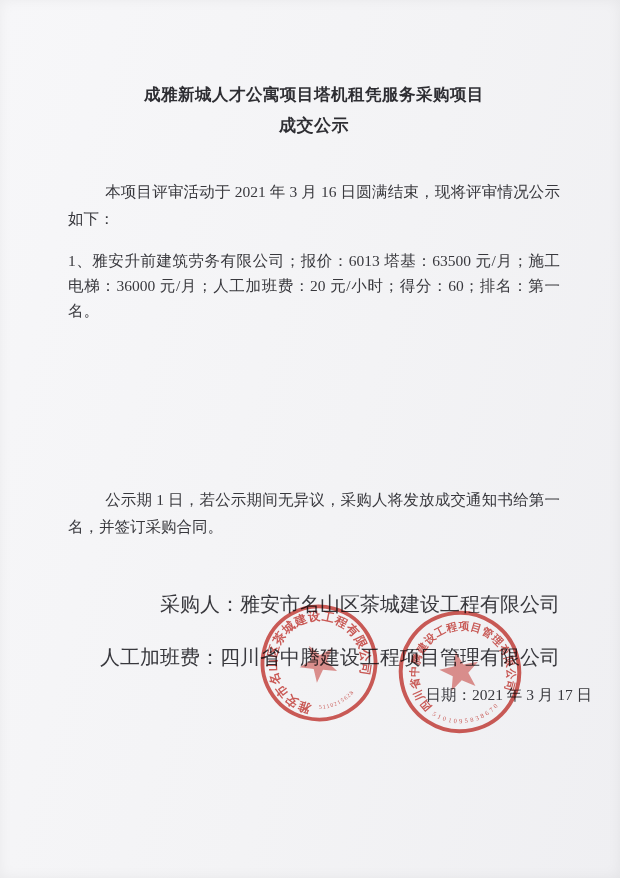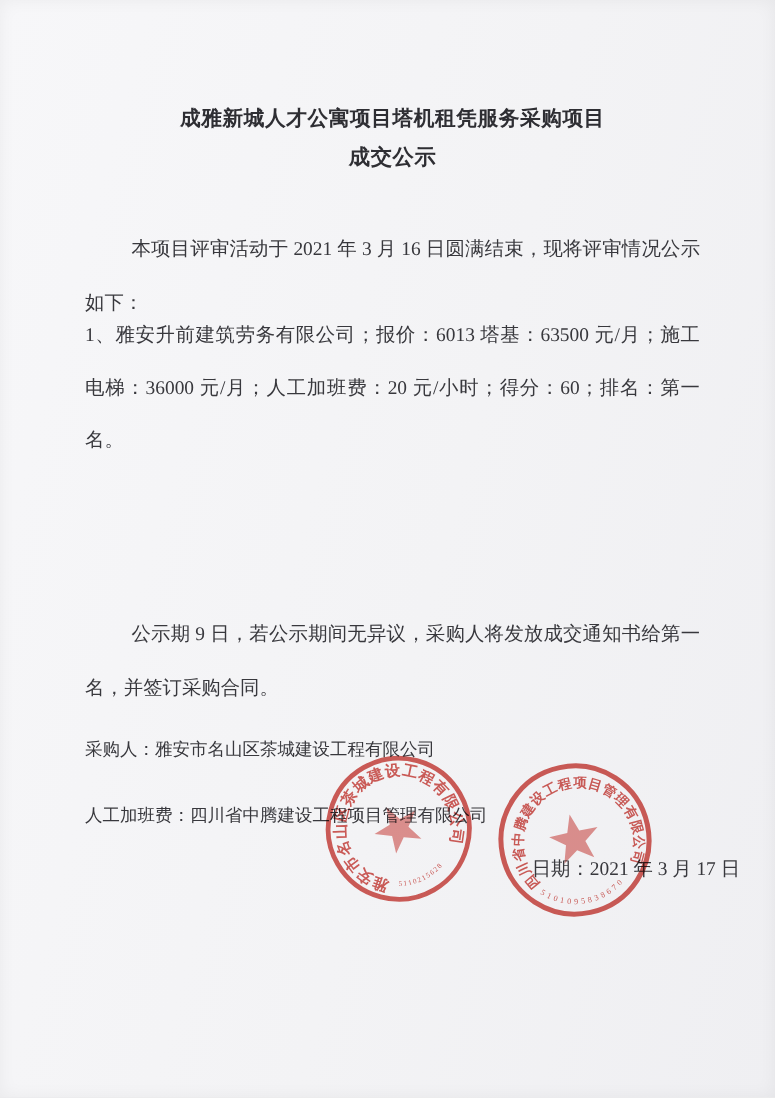--- a/index.html
+++ b/index.html
@@ -11,24 +11,24 @@
     box-shadow:inset 0 0 14px rgba(0,0,0,0.05);
     font-family:"Liberation Serif","DejaVu Serif",serif;
     color:#38383d;
     overflow:hidden;
   }
   .blk { position:absolute; left:68px; width:492px; margin:0; }
   .title-line {
     text-align:center; font-weight:bold; color:#2e2e33;
     font-size:16.5px; letter-spacing:0.5px;
   }
-  .body-text { font-size:15.5px; line-height:43px; text-align:justify; }
+  .body-text { font-size:15.5px; line-height:27px; text-align:justify; }
   .indent { text-indent:2.4em; }
-  .items p { margin:0; font-size:15.5px; line-height:42px; text-align:justify; }
-  .sig { font-size:14px; }
+  .items p { margin:0; font-size:15.5px; line-height:25px; text-align:justify; }
+  .sig { text-align:right; font-size:20px; }
   .date-line { position:absolute; right:28px; font-size:15.5px; margin:0; }
   .stamp {
     position:absolute; mix-blend-mode:multiply; opacity:0.92;
     pointer-events:none;
   }
   .stamp svg { display:block; width:100%; height:100%; }
   .seal-ring-text { font-family:"Liberation Serif","DejaVu Serif",serif; font-weight:bold; }
 </style>
 </head>
 <body>
@@ -38,21 +38,21 @@
   <div class="blk title-line" style="top:114px; font-size:17px;">成交公示</div>
 
   <div class="blk title-line" style="top:84px;">成雅新城人才公寓项目塔机租凭服务采购项目</div>
 
   <p class="blk body-text indent" style="top:178px;">本项目评审活动于 2021 年 3 月 16 日圆满结束，现将评审情况公示如下：</p>
 
   <div class="blk items" style="top:248px;">
     <p>1、雅安升前建筑劳务有限公司；报价：6013 塔基：63500 元/月；施工电梯：36000 元/月；人工加班费：20 元/小时；得分：60；排名：第一名。</p>
   </div>
 
-  <p class="blk body-text indent" style="top:486px;">公示期 9 日，若公示期间无异议，采购人将发放成交通知书给第一名，并签订采购合同。</p>
+  <p class="blk body-text indent" style="top:486px;">公示期 1 日，若公示期间无异议，采购人将发放成交通知书给第一名，并签订采购合同。</p>
 
   <p class="blk sig" style="top:591px;">采购人：雅安市名山区茶城建设工程有限公司</p>
 
   <p class="blk sig" style="top:644px;">人工加班费：四川省中腾建设工程项目管理有限公司</p>
 
   <p class="date-line" style="top:685px;">日期：2021 年 3 月 17 日</p>
 
   <div class="stamp" style="left:258px; top:602px; width:122px; height:122px; transform:rotate(-30deg);">
     <svg viewBox="0 0 160 160">
       <defs>

